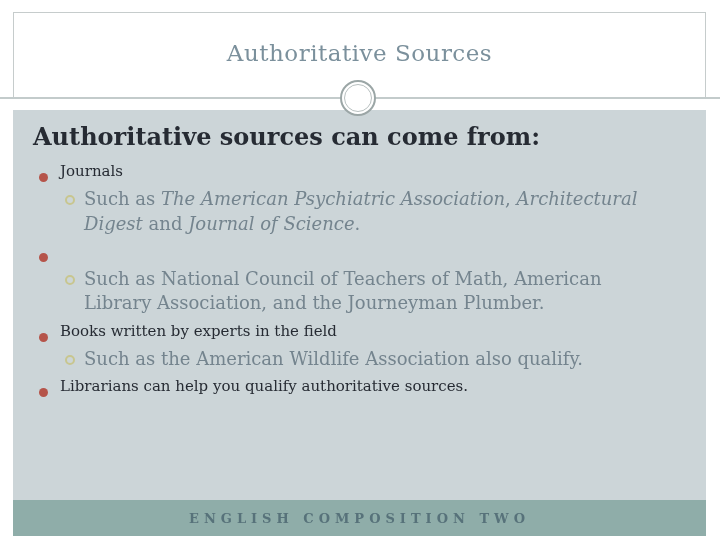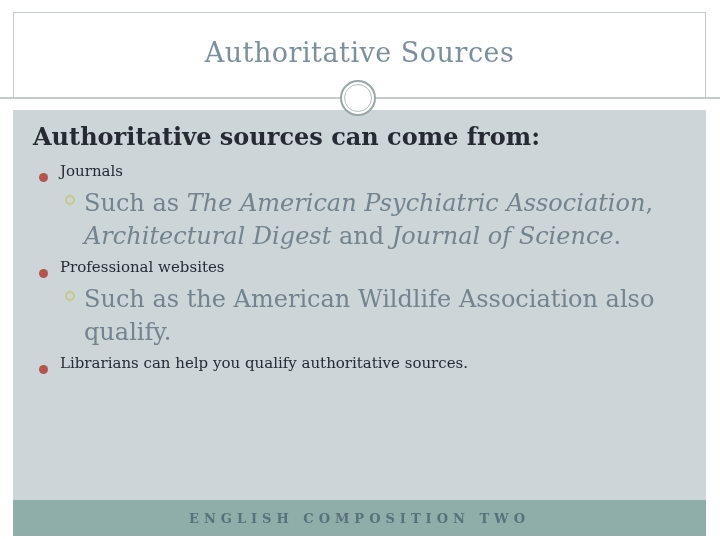--- a/index.html
+++ b/index.html
@@ -19,21 +19,21 @@
     position: absolute;
     left: 13px; right: 14px; top: 12px; height: 86px;
     background: #ffffff;
     border: 1px solid var(--frame-border, #c6cccc);
     border-bottom: none;
     box-sizing: border-box;
     display: flex; align-items: center; justify-content: center;
   }
   .title-box h1 {
     margin: 10px 0 16px 0;
-    font-size: 27px;
+    font-size: 23px;
     font-weight: normal;
     color: var(--title-text, #7b909c);
     letter-spacing: 0.5px;
     text-align: center;
   }
   
   .divider-line {
     position: absolute;
     left: 0; right: 0; top: 97px; height: 2px;
     background: var(--divider, #c3cbcb);
@@ -95,21 +95,21 @@
   .ring {
     flex: 0 0 auto;
     width: 10px; height: 10px;
     border-radius: 50%;
     border: 2px solid var(--sub-ring, #c8c68f);
     box-sizing: border-box;
     margin: 8px 9px 0 0;
     background: transparent;
   }
   .sub-text {
-    font-size: 24px;
+    font-size: 18px;
     line-height: 1.35;
     color: var(--sub-text, #74848e);
     max-width: 590px;
   }
   
   .footer {
     position: absolute;
     left: 13px; right: 14px; top: 500px; height: 36px;
     background: var(--footer-bg, #8fada9);
     display: flex; align-items: center; justify-content: center;
@@ -139,21 +139,28 @@
         <div class="b-item">
           <span class="dot"></span>
           <span class="b-label">Journals</span>
         </div>
         <div class="sub-item">
           <span class="ring"></span>
           <span class="sub-text"><span>Such as </span><i>The American Psychiatric Association</i><span>, </span><i>Architectural Digest</i><span> and </span><i>Journal of Science</i><span>.</span></span>
         </div>
         <div class="b-item">
           <span class="dot"></span>
-          <span class="b-label">Professional websites</span>
+        </div>
+        <div class="sub-item">
+          <span class="ring"></span>
+          <span class="sub-text"><span>Such as National Council of Teachers of Math, American Library Association, and the Journeyman Plumber.</span></span>
+        </div>
+        <div class="b-item">
+          <span class="dot"></span>
+          <span class="b-label">Books written by experts in the field</span>
         </div>
         <div class="sub-item">
           <span class="ring"></span>
           <span class="sub-text"><span>Such as the American Wildlife Association also qualify.</span></span>
         </div>
         <div class="b-item">
           <span class="dot"></span>
           <span class="b-label">Librarians can help you qualify authoritative sources.</span>
         </div>
       </div>

